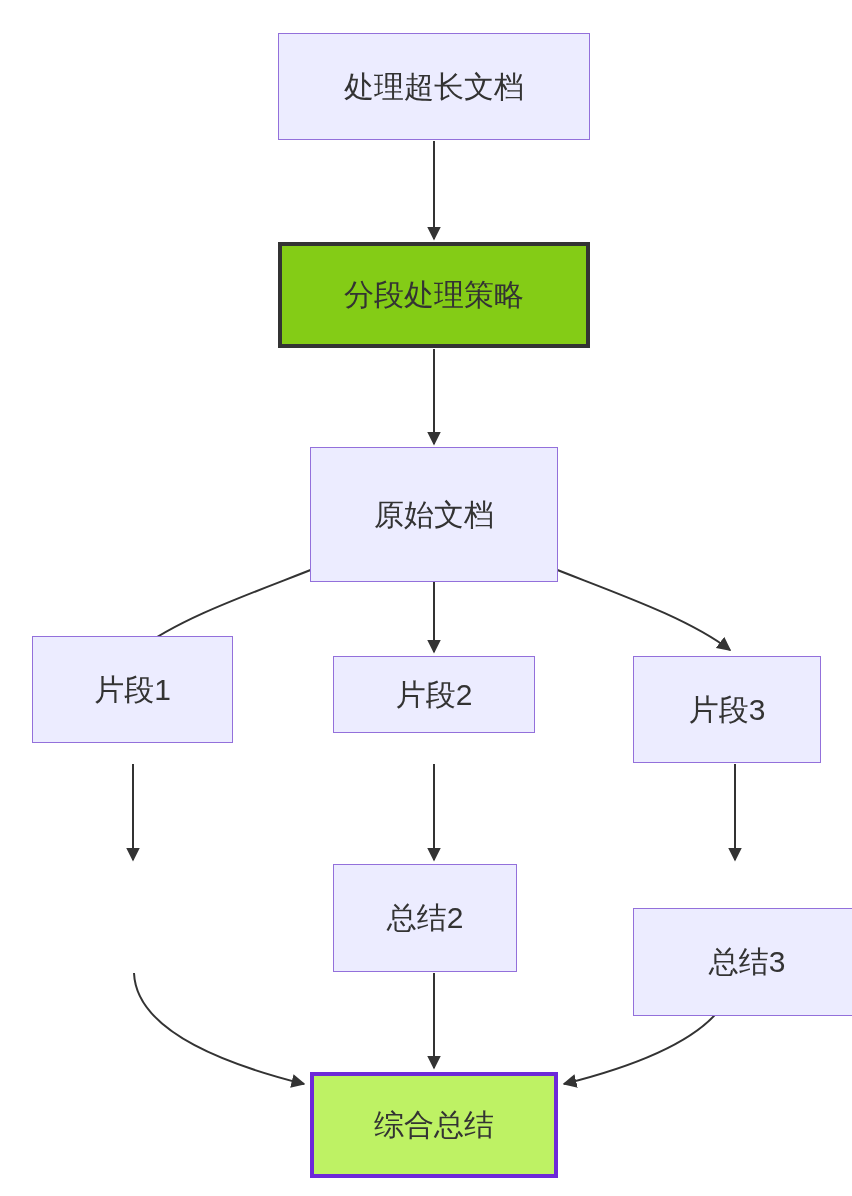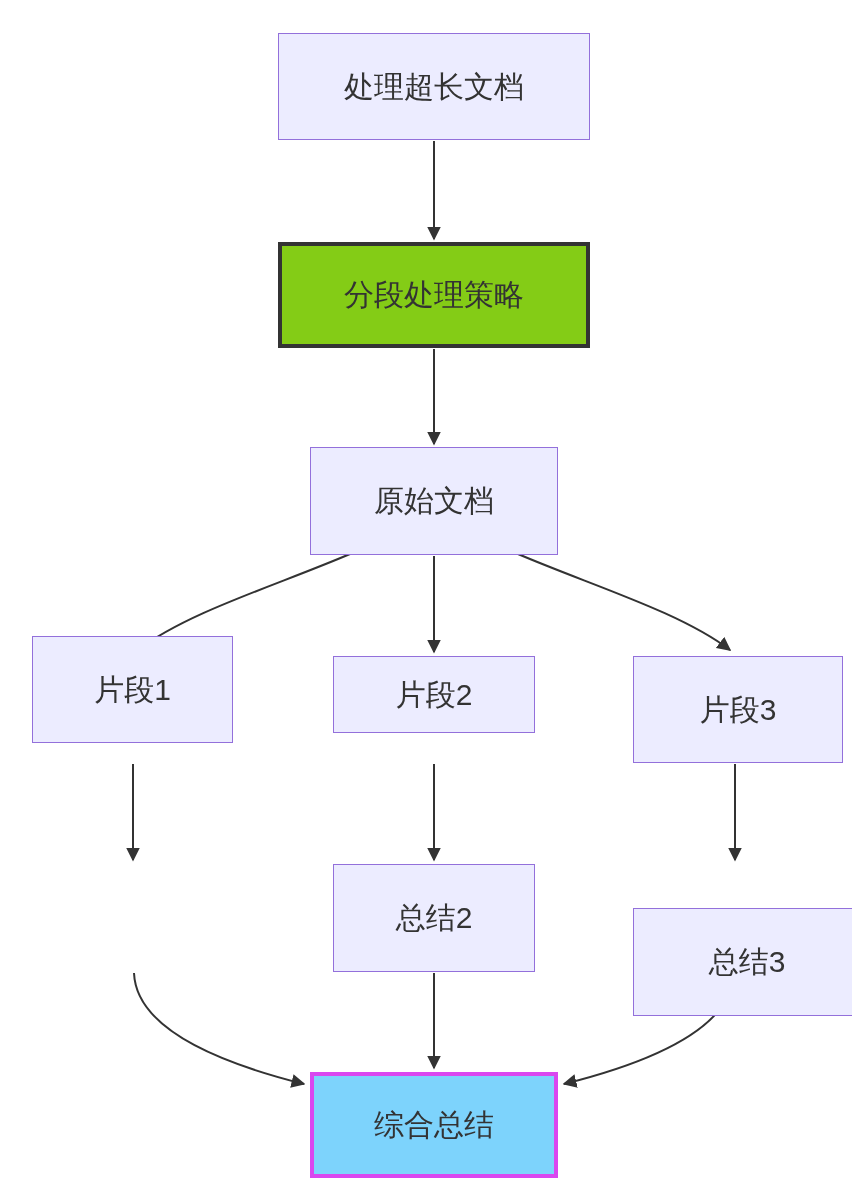--- a/index.html
+++ b/index.html
@@ -39,22 +39,22 @@
     font-size: 30px;
     line-height: 1.2;
     text-align: center;
     white-space: nowrap;
   }
   .node.highlight {
     background: #84cc16;
     border: 4px solid #333333;
   }
   .node.success {
-    background: #7dd3fc;
-    border: 4px solid #d946ef;
+    background: #bef264;
+    border: 4px solid #6d28d9;
   }
 </style>
 </head>
 <body>
 
 <div class="diagram">
 
   <svg class="edges" width="852" height="1196" viewBox="0 0 852 1196">
     <defs>
       <marker id="arrow" viewBox="0 0 14 14" refX="12.5" refY="7" markerWidth="14" markerHeight="14" markerUnits="userSpaceOnUse" orient="auto">
@@ -75,38 +75,38 @@
   </svg>
 
   <div class="node" style="left:278px; top:33px; width:312px; height:107px">
     <span>处理超长文档</span>
   </div>
 
   <div class="node highlight" style="left:278px; top:242px; width:312px; height:106px">
     <span>分段处理策略</span>
   </div>
 
-  <div class="node" style="left:310px; top:447px; width:248px; height:108px">
+  <div class="node" style="left:310px; top:447px; width:248px; height:135px">
     <span>原始文档</span>
   </div>
 
   <div class="node" style="left:32px; top:636px; width:201px; height:107px">
     <span>片段1</span>
   </div>
 
   <div class="node" style="left:333px; top:656px; width:202px; height:77px">
     <span>片段2</span>
   </div>
 
-  <div class="node" style="left:633px; top:656px; width:210px; height:107px">
+  <div class="node" style="left:633px; top:656px; width:188px; height:107px">
     <span>片段3</span>
   </div>
 
 
-  <div class="node" style="left:333px; top:864px; width:202px; height:108px">
+  <div class="node" style="left:333px; top:864px; width:184px; height:108px">
     <span>总结2</span>
   </div>
 
   <div class="node" style="left:633px; top:908px; width:228px; height:108px">
     <span>总结3</span>
   </div>
 
   <div class="node success" style="left:310px; top:1072px; width:248px; height:106px">
     <span>综合总结</span>
   </div>

